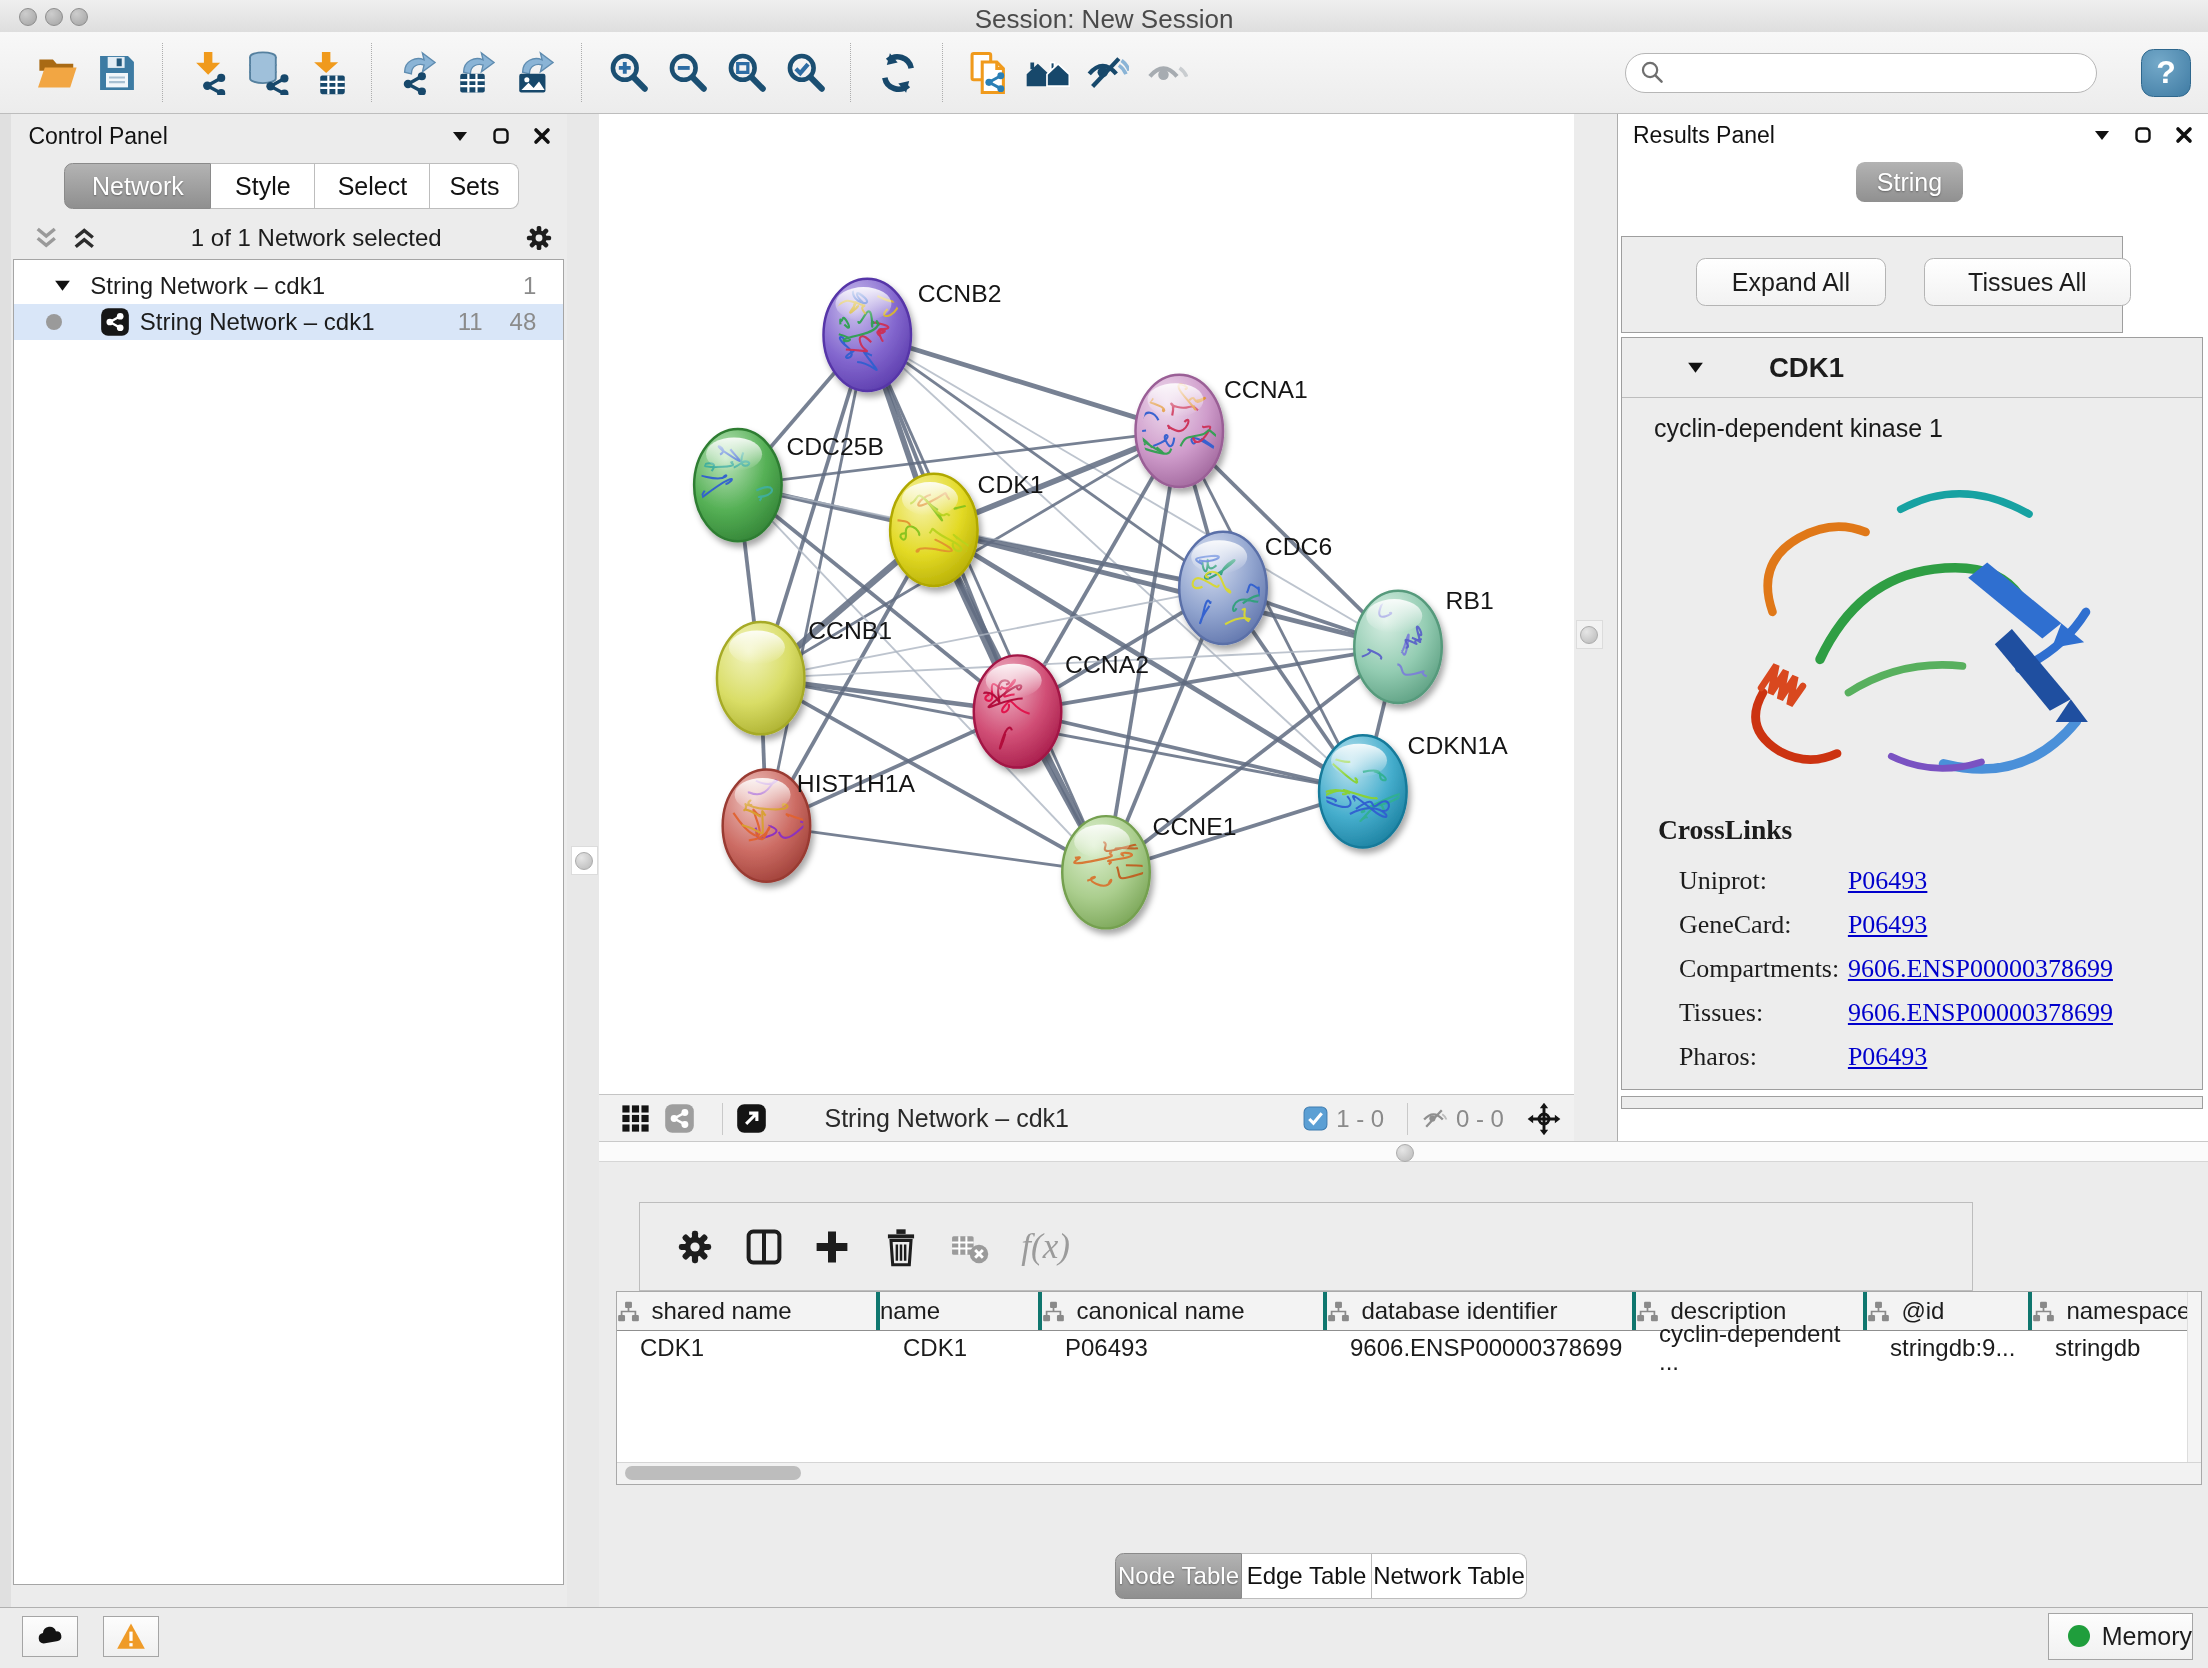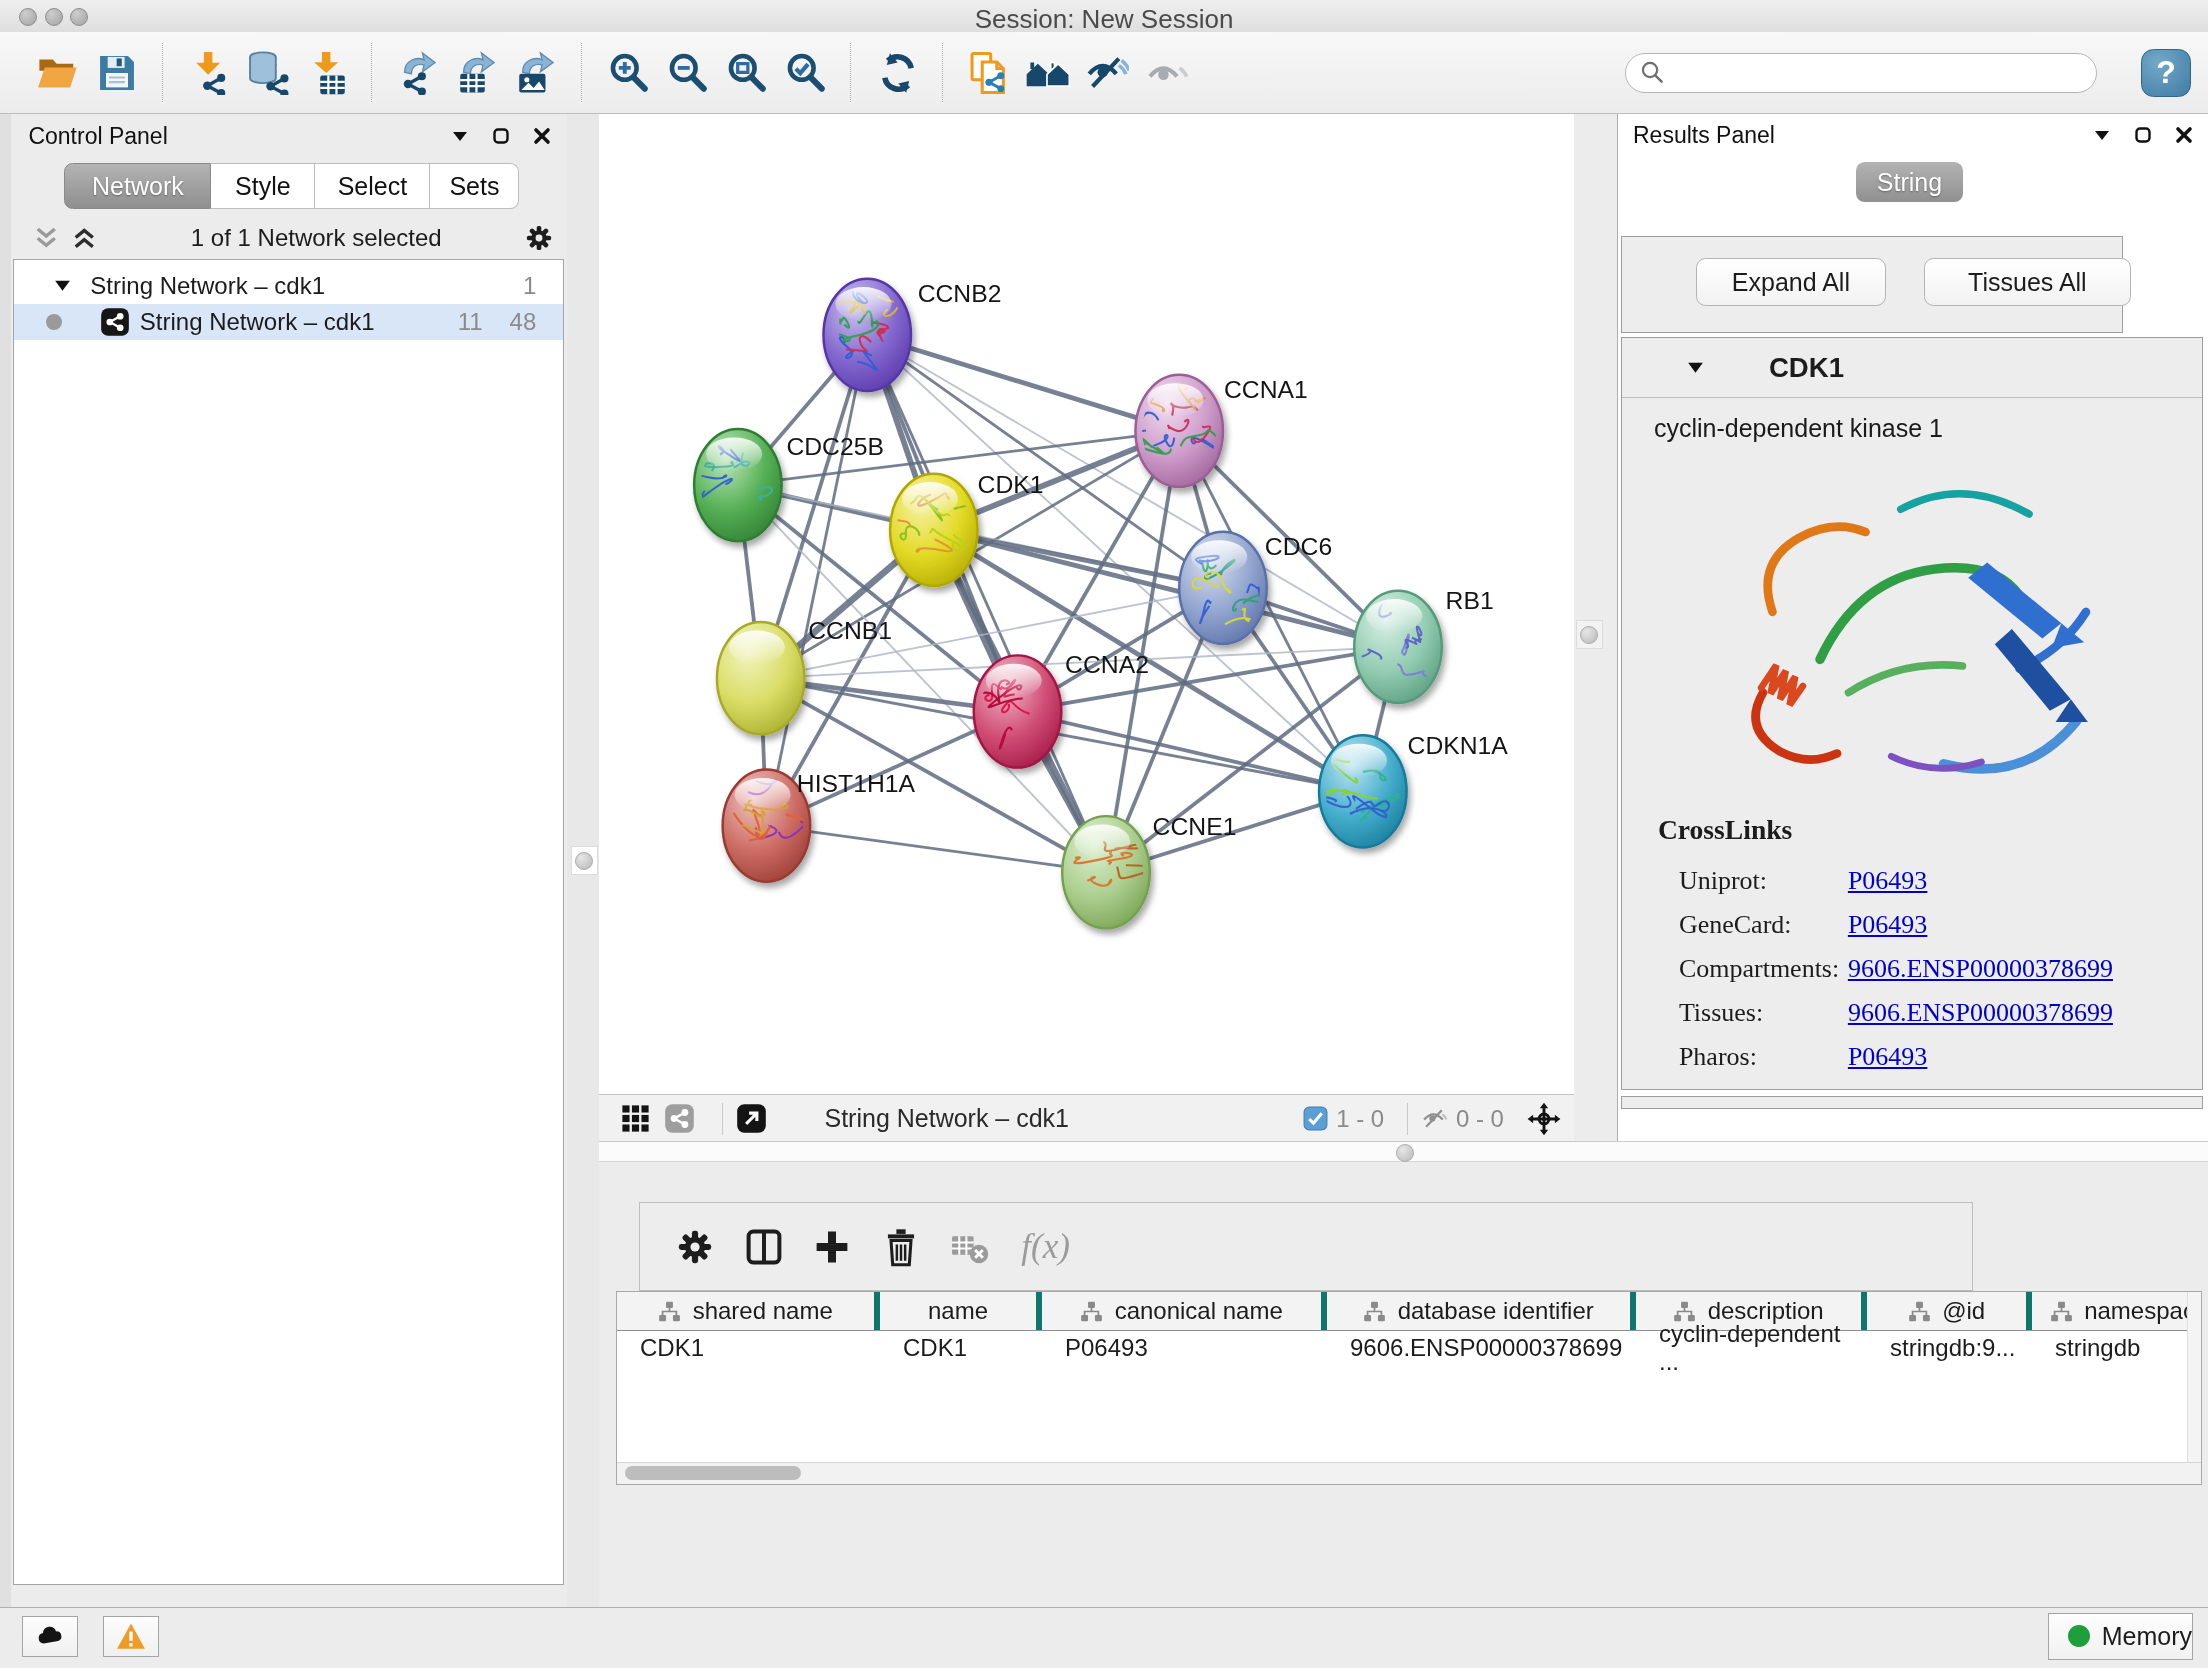--- a/index.html
+++ b/index.html
@@ -115,22 +115,22 @@
     justify-content:space-between;padding:0 15px 0 24px;box-sizing:border-box;}
   .tp-toolbar{position:absolute;left:17px;top:40px;width:1334px;height:89px;background:#ededed;
     border:1.9px solid #bdbdbd;box-sizing:border-box;display:flex;align-items:center;padding-left:35px;margin-left:23px;}
   .tp-toolbar .tpbtn{width:40px;height:40px;margin-right:28.5px;cursor:pointer;}
   .fx{font-family:"Liberation Serif",serif;font-style:italic;font-size:35px;color:#9b9b9b;
     margin-left:3.8px;cursor:default;}
   .tp-table{position:absolute;left:17px;top:129px;width:1586px;height:194px;background:#fff;
     border:1.9px solid #a9a9a9;box-sizing:border-box;overflow:hidden;}
   .tp-thead{position:absolute;left:0;top:0;height:38px;display:flex;background:#f3f3f3;
     border-bottom:1.9px solid #8f8f8f;}
-  .th{display:flex;align-items:center;justify-content:center;font-size:24px;gap:11.4px;
-    border-right:6px solid #0f766e;box-sizing:border-box;cursor:pointer;}
+  .th{display:flex;align-items:center;justify-content:flex-start;font-size:24px;gap:11.4px;
+    border-right:4px solid #0f766e;box-sizing:border-box;cursor:pointer;}
   .th svg{width:23px;height:23px;}
   .tp-row{position:absolute;left:0;top:38px;height:36px;display:flex;}
   .td{font-size:24px;display:flex;align-items:center;padding-left:23px;box-sizing:border-box;}
   .hscroll{position:absolute;left:0;bottom:0;width:100%;height:21px;background:#f2f2f2;
     border-top:1px solid #d5d5d5;}
   .hthumb{position:absolute;left:7.6px;top:2.9px;width:176px;height:14.3px;border-radius:7.6px;background:#bdbdbd;cursor:pointer;}
   .vscroll{position:absolute;right:0;top:0;width:13.3px;height:100%;background:#f4f4f4;border-left:1px solid #ddd;}
   .tp-tabs{position:absolute;left:516px;top:391px;height:42px;display:flex;}
   
   .status-bar{left:0;top:1607px;width:2208px;height:61px;background:#ececec;border-top:1px solid #b0b0b0;}
@@ -976,20 +976,25 @@
         <div class="td" style="width: 309px;">9606.ENSP00000378699</div>
         <div class="td" style="width: 231px;">cyclin-dependent ...</div>
         <div class="td" style="width: 165px;">stringdb:9...</div>
         <div class="td" style="width: 200px;">stringdb</div>
       </div>
     <div class="vscroll"></div>
     <div class="hscroll">
       <div class="hthumb"></div>
     </div>
   </div>
+  <div class="tp-tabs" id="tp-tabs">
+      <div class="seg-tab active" style="width: 127px; font-size: 24px;">Node Table</div>
+      <div class="seg-tab" style="width: 130px; font-size: 24px;">Edge Table</div>
+      <div class="seg-tab" style="width: 155px; font-size: 24px;">Network Table</div>
+    </div>
 </div>
 
 <div class="abs status-bar">
   <div class="sb-btn" style="left:22px">
     <svg viewBox="0 0 26 26">
         <path d="M7.5 19.5a4.6 4.6 0 0 1-.6-9.1A5.8 5.8 0 0 1 18.2 9a4.3 4.3 0 0 1 1.6 8.4q-.4.1-1 .1z" fill="#141414"></path>
       </svg>
   </div>
   <div class="sb-btn" style="left:103px">
     <svg viewBox="0 0 26 26">

